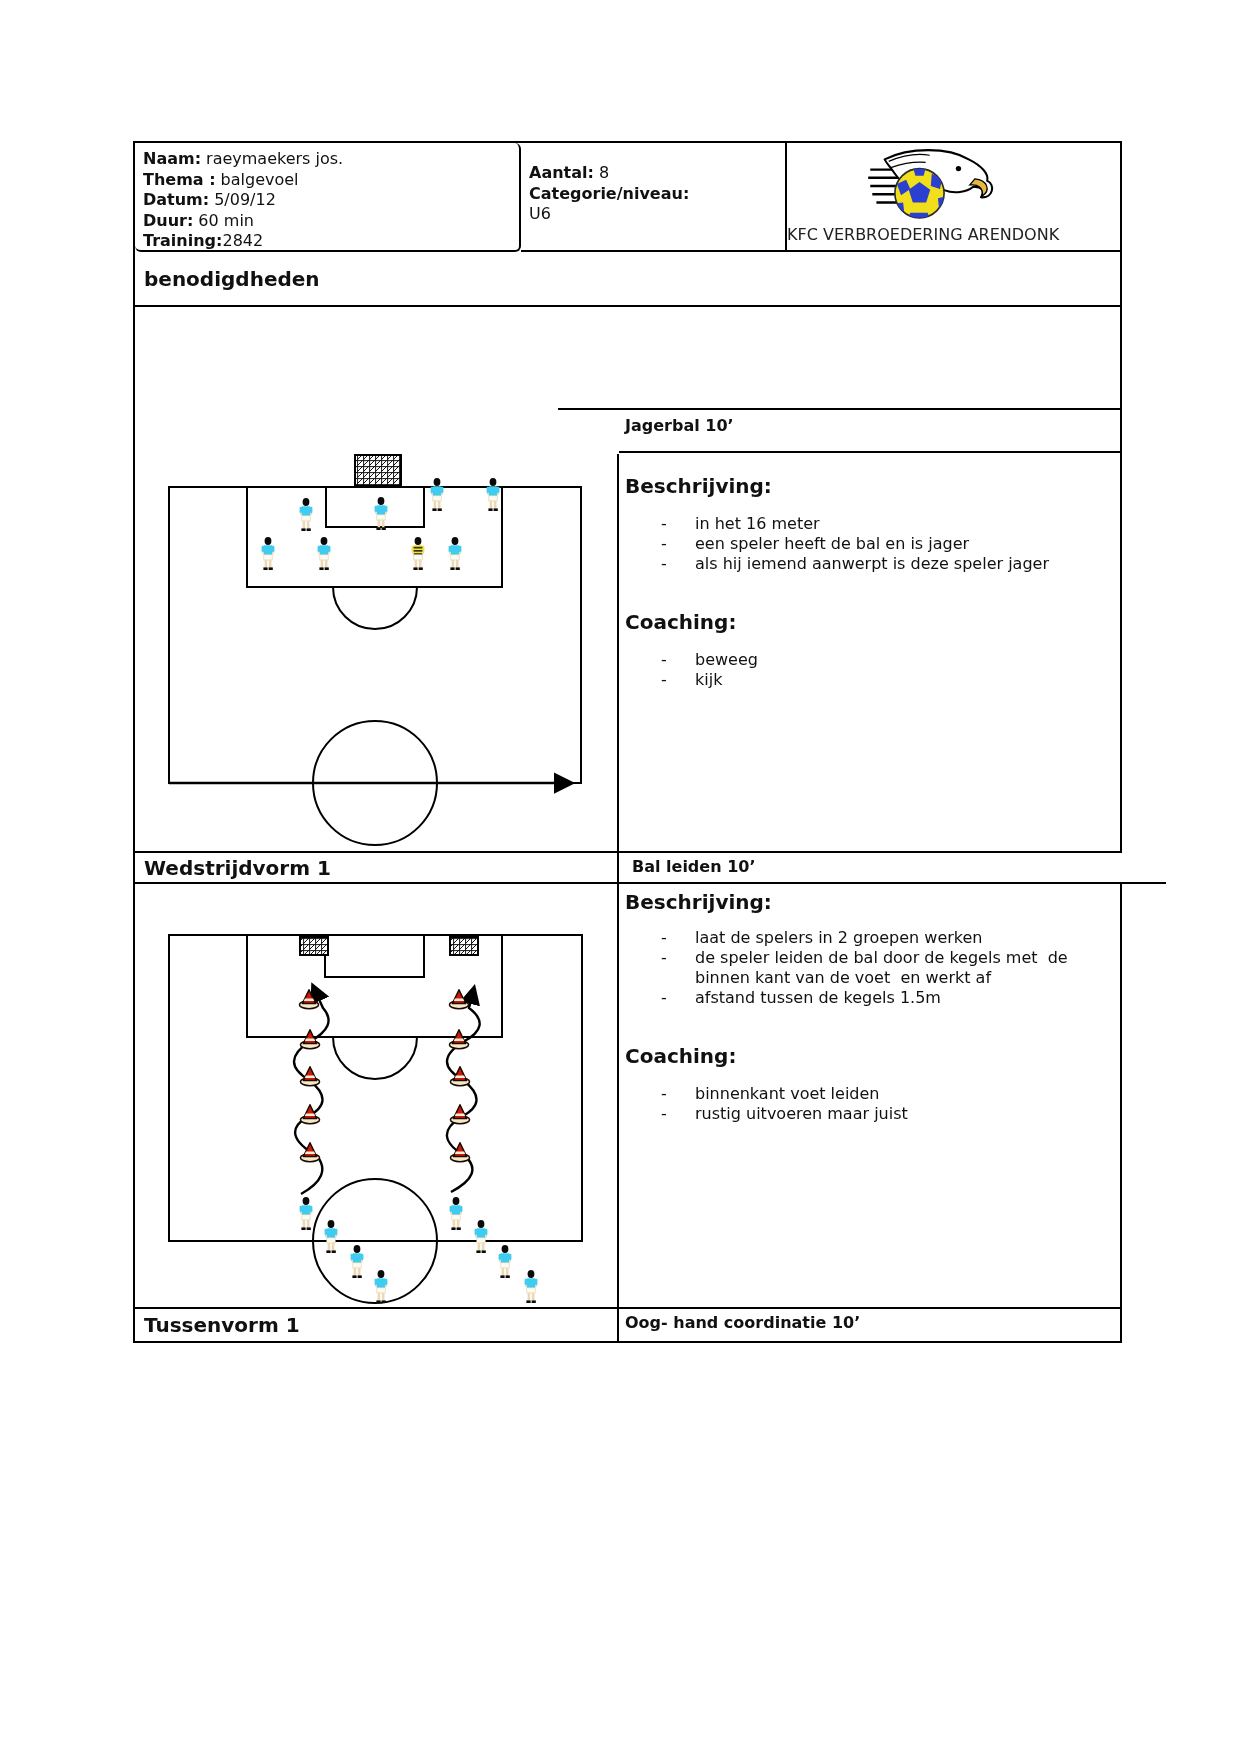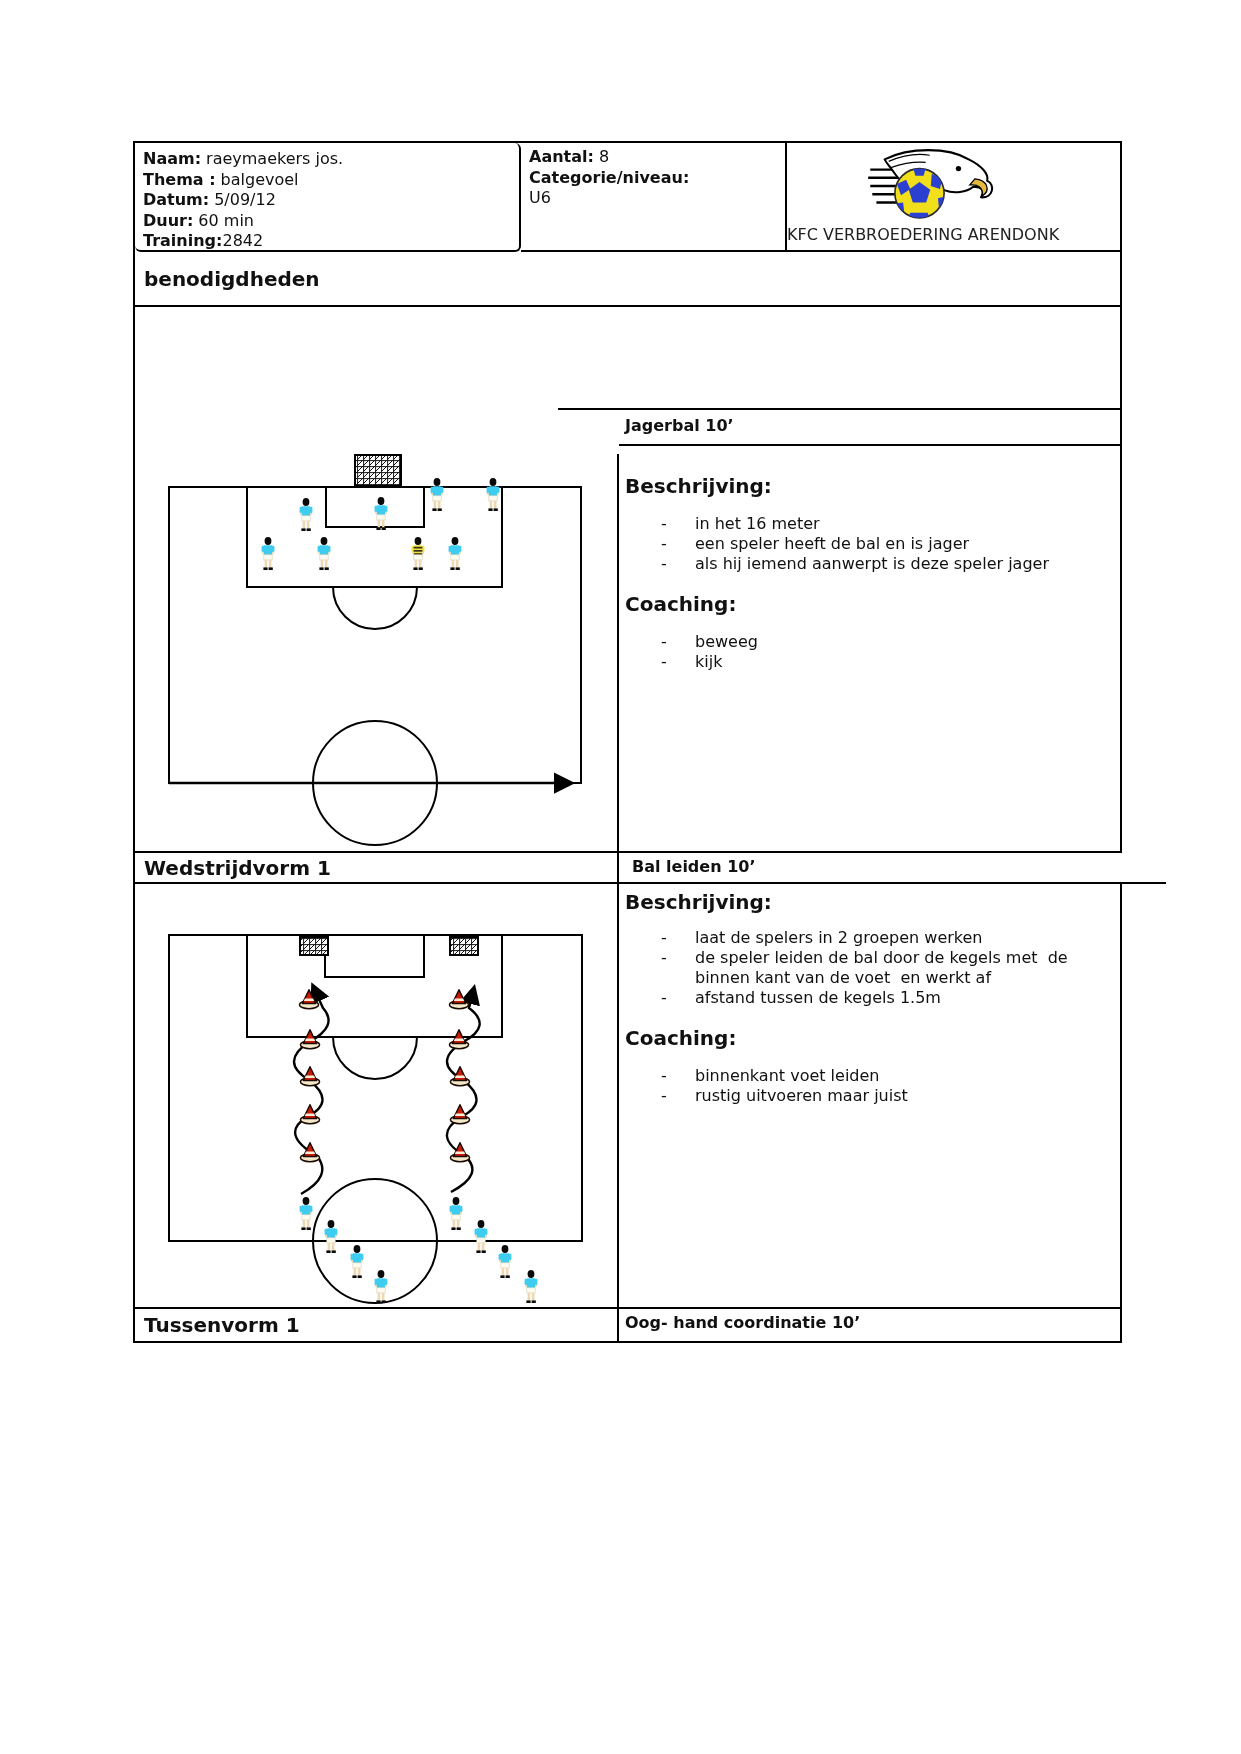--- a/index.html
+++ b/index.html
@@ -11,54 +11,54 @@
     --ball-yellow:#f2df1c; --ball-blue:#2b3fd0; --beak-yellow:#e5b93e;
   }
   .doc-table{position:absolute;left:133px;top:141px;width:985px;height:1198px;
              border:2px solid #000;box-sizing:content-box;}
   .cell{position:absolute;box-sizing:border-box;background:#fff;}
   .br{border-right:2px solid #000;}
   .bb{border-bottom:2px solid #000;}
 
   
   #cell-info   {left:0;top:0;width:386px;height:109px;padding:6px 8px;border-radius:6px;}
-  #cell-group  {left:386px;top:0;width:266px;height:109px;padding:4px 8px;}
+  #cell-group  {left:386px;top:0;width:266px;height:109px;padding:20px 8px;}
   #cell-logo   {left:652px;top:0;width:333px;height:109px;padding:2px 0 0 0;}
   .info-line{font-size:16px;line-height:20.5px;white-space:nowrap;}
   .info-line .lbl{font-weight:bold;margin-right:5px;}
   .info-line.tight .lbl{margin-right:0;}
   #cell-logo .club-name{font-size:16px;line-height:18px;margin-top:1px;
                         white-space:nowrap;color:#222;}
   #cell-logo svg{display:block;margin-left:78px;}
 
   
   #cell-benodig-title {left:0;top:109px;width:463px;height:55px;display:flex;align-items:center;padding-left:9px;}
   #cell-benodig-extra {left:423px;top:109px;width:562px;height:55px;}
   #cell-materials     {left:0;top:164px;width:423px;height:103px;padding-top:12px;text-align:center;
                        font-size:18px;line-height:23px;}
   #cell-materials-extra{left:423px;top:164px;width:562px;height:103px;}
   .section-title{font-weight:bold;font-size:20px;}
 
   
   #cell-opwarming {left:0;top:267px;width:484px;height:44px;display:flex;align-items:center;padding-left:9px;}
-  #cell-jagerbal  {left:484px;top:267px;width:501px;height:36px;padding:6px 8px 0 6px;}
+  #cell-jagerbal  {left:484px;top:267px;width:501px;height:43px;padding:6px 8px 0 6px;}
   #cell-field1    {left:0;top:311px;width:484px;height:399px;}
   #cell-desc1     {left:484px;top:311px;width:501px;height:399px;padding:22px 10px 0 6px;}
   #cell-wedstrijd {left:0;top:710px;width:484px;height:31px;display:flex;align-items:center;padding-left:9px;}
   #cell-balleiden {left:484px;top:710px;width:547px;height:31px;padding:4px 8px 0 13px;}
   #cell-field2    {left:0;top:741px;width:484px;height:425px;}
   #cell-desc2     {left:484px;top:741px;width:501px;height:425px;padding:8px 10px 0 6px;}
   #cell-tussen    {left:0;top:1166px;width:484px;height:32px;display:flex;align-items:center;padding-left:9px;}
   #cell-ooghand   {left:484px;top:1166px;width:501px;height:32px;padding:4px 8px 0 6px;}
 
   .ex-title{font-weight:bold;font-size:16px;}
   .desc-title{font-weight:bold;font-size:20px;line-height:20px;}
   .bullets{margin-top:18px;}
   #cell-desc2 .bullets.first{margin-top:16px;}
-  .coach{margin-top:20px;}
+  .coach{margin-top:38px;}
   .bullet{display:flex;font-size:16px;line-height:20px;}
   .bullet .dash{width:34px;margin-left:36px;flex:none;}
   .bullet .bt{white-space:pre-wrap;}
 
   .field-svg{display:block;}
   .hidden-defs{position:absolute;width:0;height:0;overflow:hidden;}
 </style>
 </head>
 <body>
 

